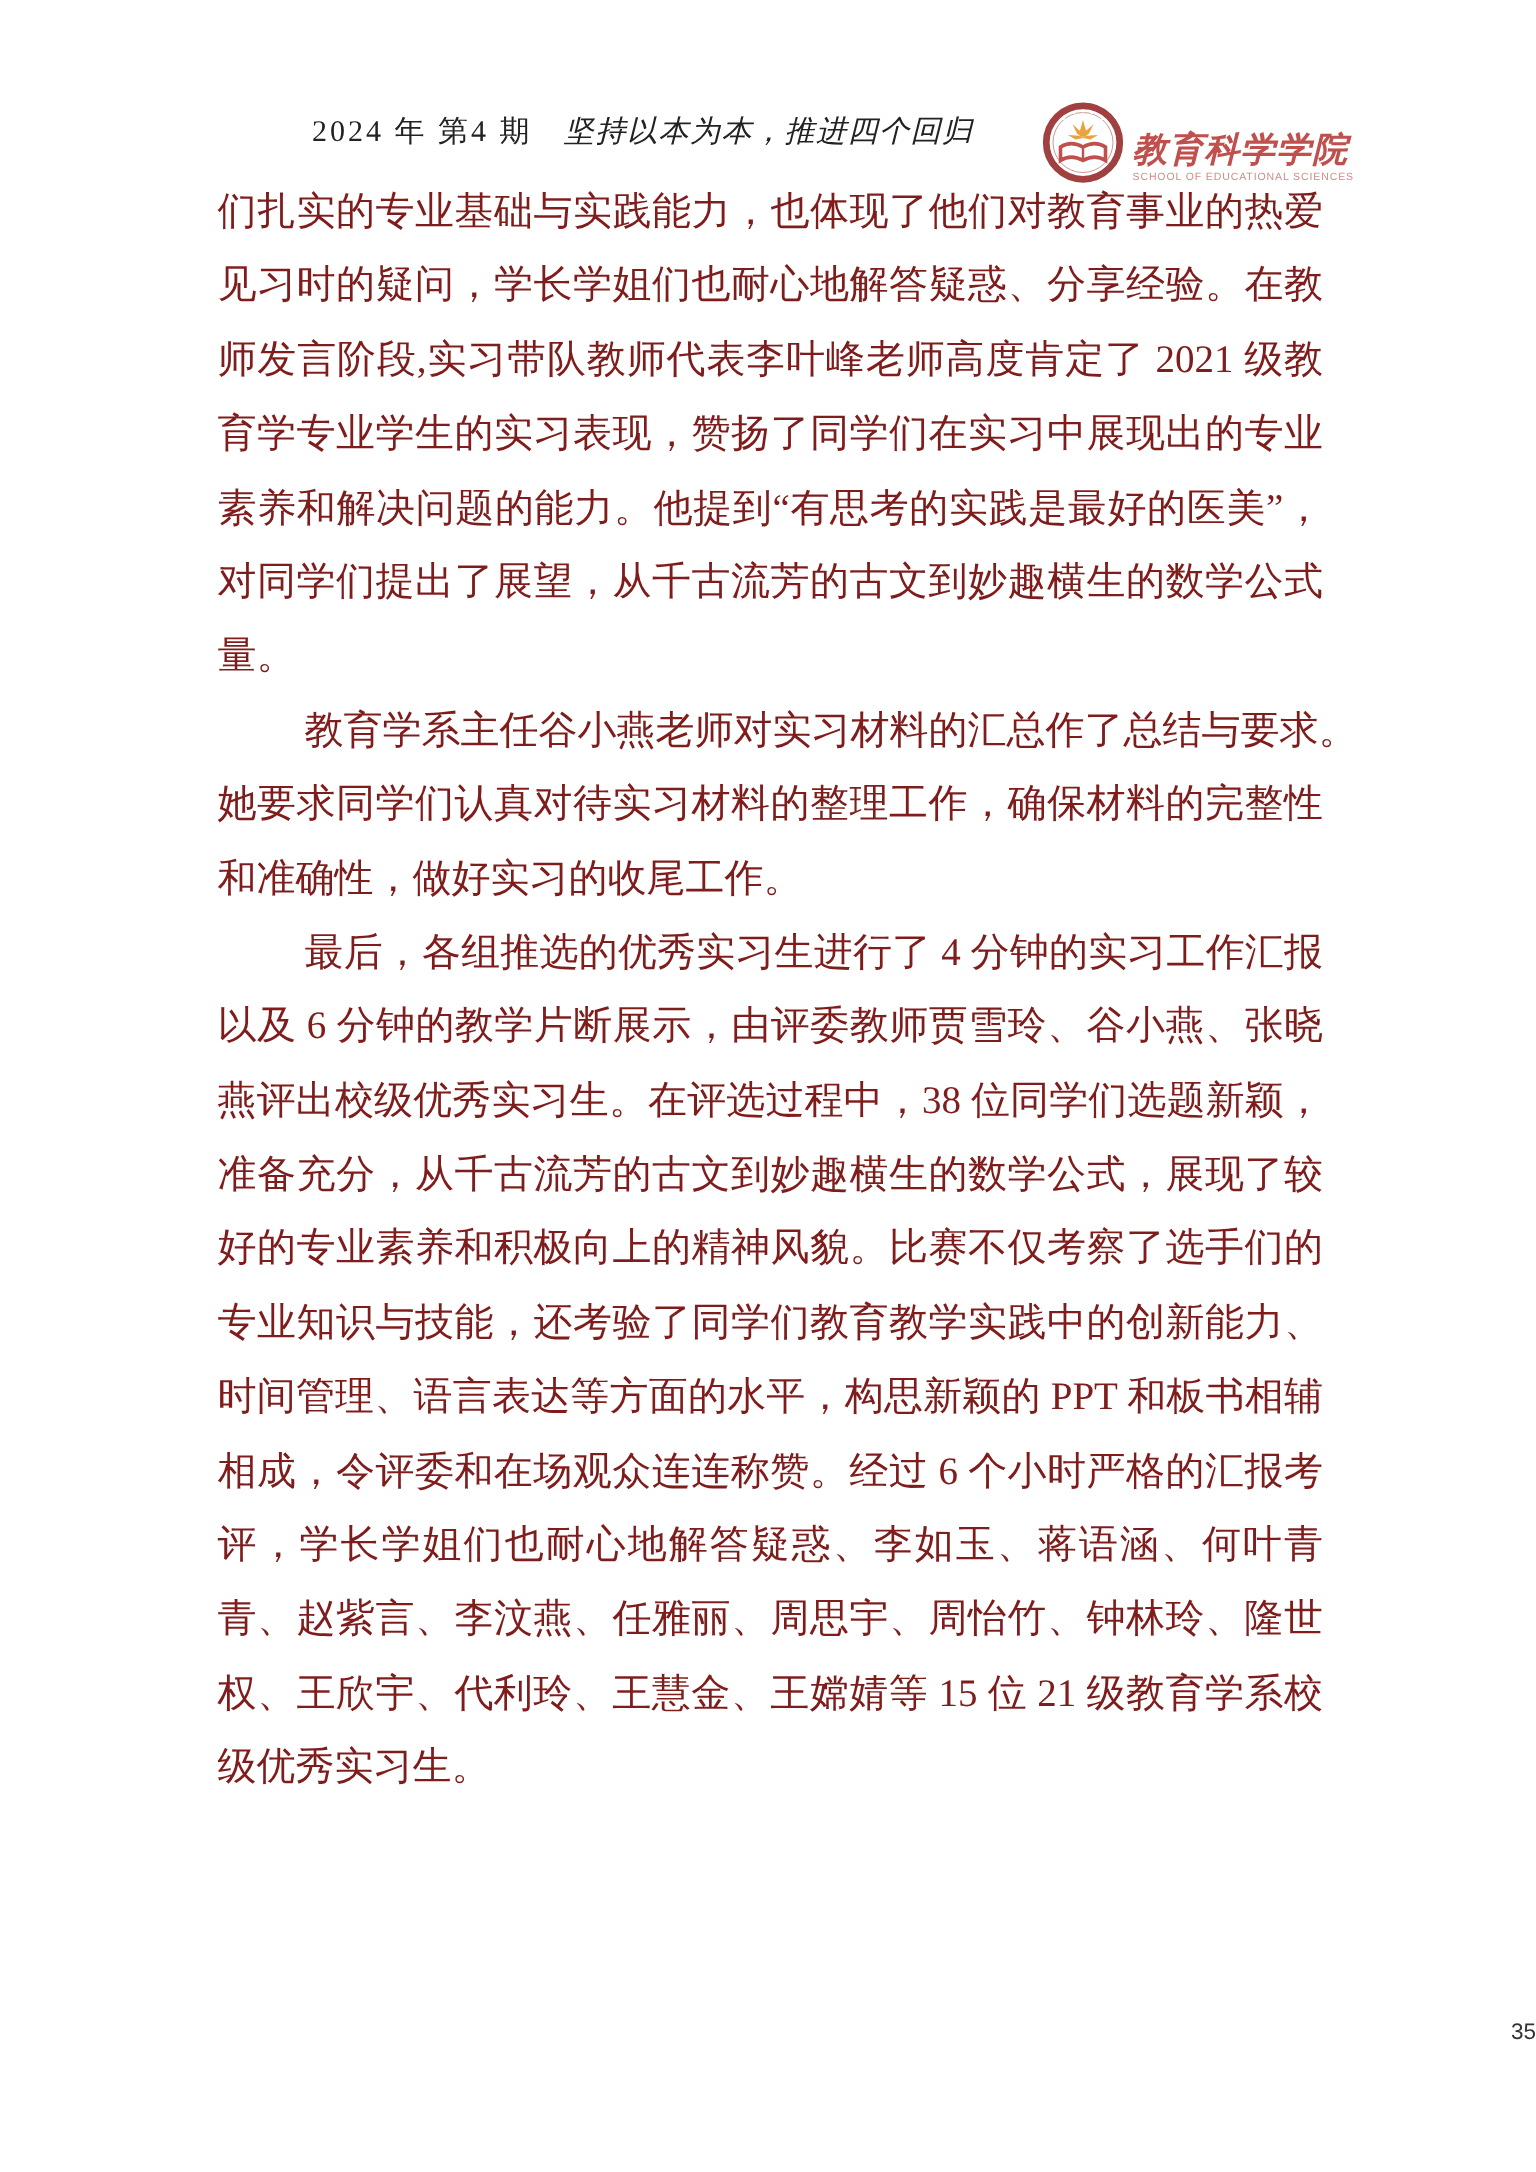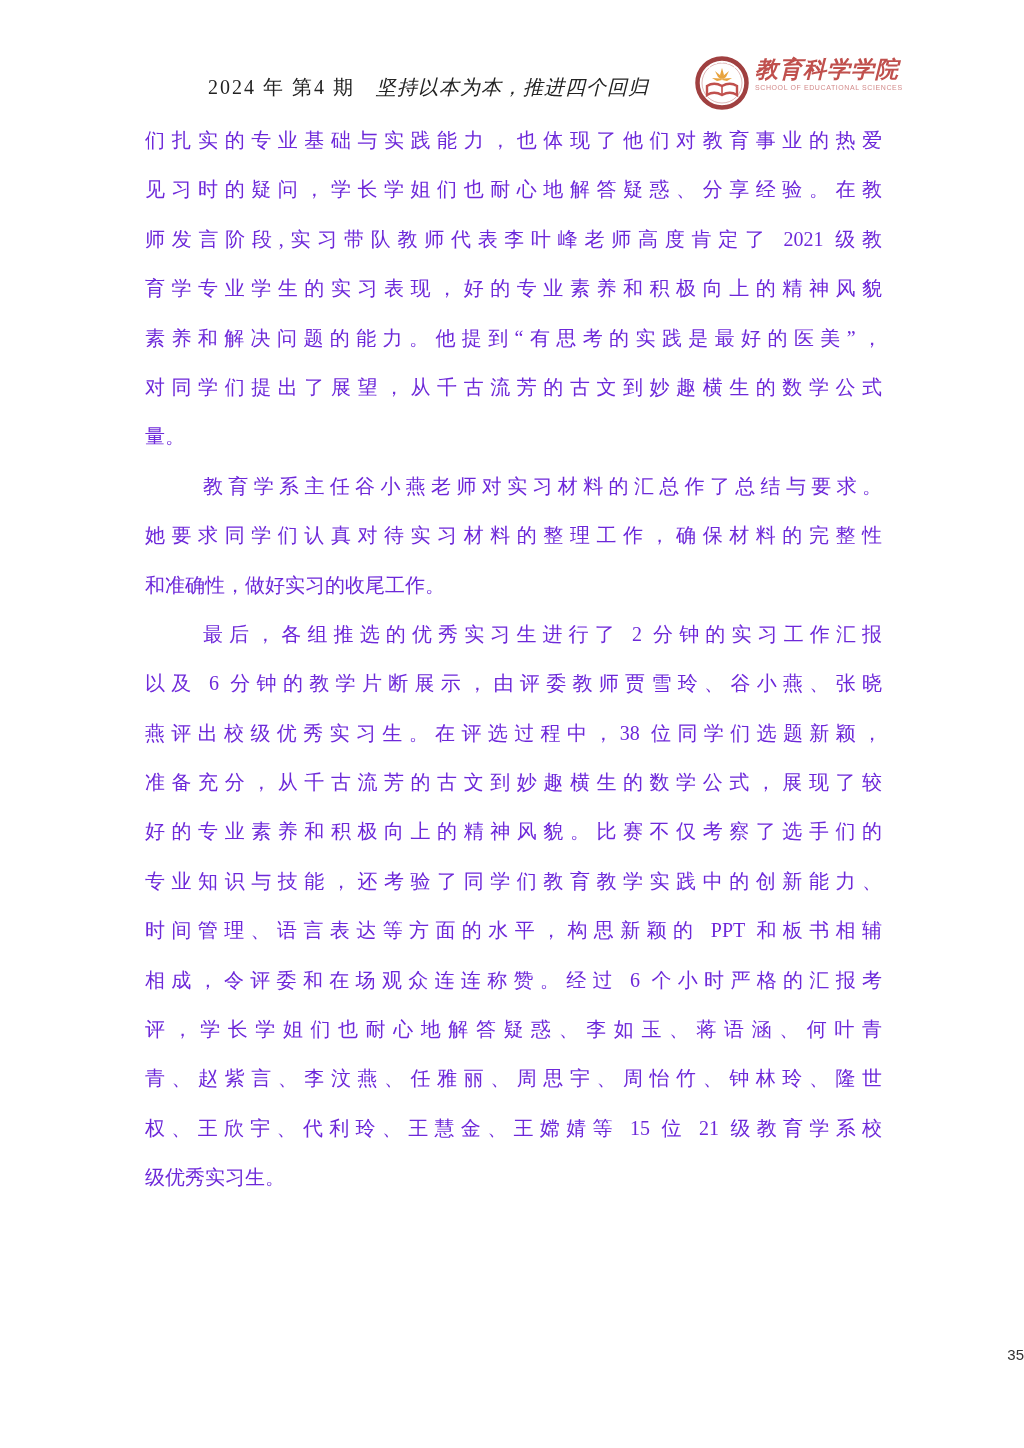--- a/index.html
+++ b/index.html
@@ -33,21 +33,21 @@
   .header-issue { font-style: normal; letter-spacing: 2px; }
   .header-motto { font-style: italic; margin-left: 16px; letter-spacing: 1px; }
 
   .logo {
     position: absolute;
     left: 550px;
     top: -10px;
     width: 190px;
     height: 66px;
     display: flex;
-    align-items: flex-start;
+    align-items: flex-end;
   }
   .emblem { width: 54px; height: 54px; flex: 0 0 auto; }
   .logo-names { margin-left: 6px; display: flex; flex-direction: column; }
   .logo-cn {
     font-family: "DejaVu Serif", serif;
     font-weight: bold;
     font-style: italic;
     font-size: 23px;
     line-height: 26px;
     color: #c0504d;
@@ -64,28 +64,28 @@
   }
 
   
   .doc-body {
     position: absolute;
     top: 116px;
     left: 145px;
     width: 737px;
   }
   .doc-line {
-    font-size: 20px;
+    font-size: 26px;
     line-height: 49.4px;
     height: 49.4px;
     white-space: nowrap;
     text-align: justify;
     text-align-last: justify;
     text-justify: inter-character;
-    color: #6d28d9;
+    color: #7f1d1d;
   }
   .doc-line.end {
     text-align: left;
     text-align-last: left;
   }
   .doc-line.indent { text-indent: 58px; }
 
   
   .footer {
     position: absolute;
@@ -137,28 +137,28 @@
         <div class="logo-cn">教育科学学院</div>
         <div class="logo-en">SCHOOL OF EDUCATIONAL SCIENCES</div>
       </div>
     </div>
   </div>
 
   <div class="doc-body">
     <div class="doc-line">们扎实的专业基础与实践能力，也体现了他们对教育事业的热爱</div>
     <div class="doc-line">见习时的疑问，学长学姐们也耐心地解答疑惑、分享经验。在教</div>
     <div class="doc-line">师发言阶段,实习带队教师代表李叶峰老师高度肯定了 2021 级教</div>
-    <div class="doc-line">育学专业学生的实习表现，好的专业素养和积极向上的精神风貌</div>
+    <div class="doc-line">育学专业学生的实习表现，赞扬了同学们在实习中展现出的专业</div>
     <div class="doc-line">素养和解决问题的能力。他提到“有思考的实践是最好的医美”，</div>
     <div class="doc-line">对同学们提出了展望，从千古流芳的古文到妙趣横生的数学公式</div>
     <div class="doc-line end">量。</div>
     <div class="doc-line indent">教育学系主任谷小燕老师对实习材料的汇总作了总结与要求。</div>
     <div class="doc-line">她要求同学们认真对待实习材料的整理工作，确保材料的完整性</div>
     <div class="doc-line end">和准确性，做好实习的收尾工作。</div>
-    <div class="doc-line indent">最后，各组推选的优秀实习生进行了 2 分钟的实习工作汇报</div>
+    <div class="doc-line indent">最后，各组推选的优秀实习生进行了 4 分钟的实习工作汇报</div>
     <div class="doc-line">以及 6 分钟的教学片断展示，由评委教师贾雪玲、谷小燕、张晓</div>
     <div class="doc-line">燕评出校级优秀实习生。在评选过程中，38 位同学们选题新颖，</div>
     <div class="doc-line">准备充分，从千古流芳的古文到妙趣横生的数学公式，展现了较</div>
     <div class="doc-line">好的专业素养和积极向上的精神风貌。比赛不仅考察了选手们的</div>
     <div class="doc-line">专业知识与技能，还考验了同学们教育教学实践中的创新能力、</div>
     <div class="doc-line">时间管理、语言表达等方面的水平，构思新颖的 PPT 和板书相辅</div>
     <div class="doc-line">相成，令评委和在场观众连连称赞。经过 6 个小时严格的汇报考</div>
     <div class="doc-line">评，学长学姐们也耐心地解答疑惑、李如玉、蒋语涵、何叶青</div>
     <div class="doc-line">青、赵紫言、李汶燕、任雅丽、周思宇、周怡竹、钟林玲、隆世</div>
     <div class="doc-line">权、王欣宇、代利玲、王慧金、王嫦婧等 15 位 21 级教育学系校</div>

